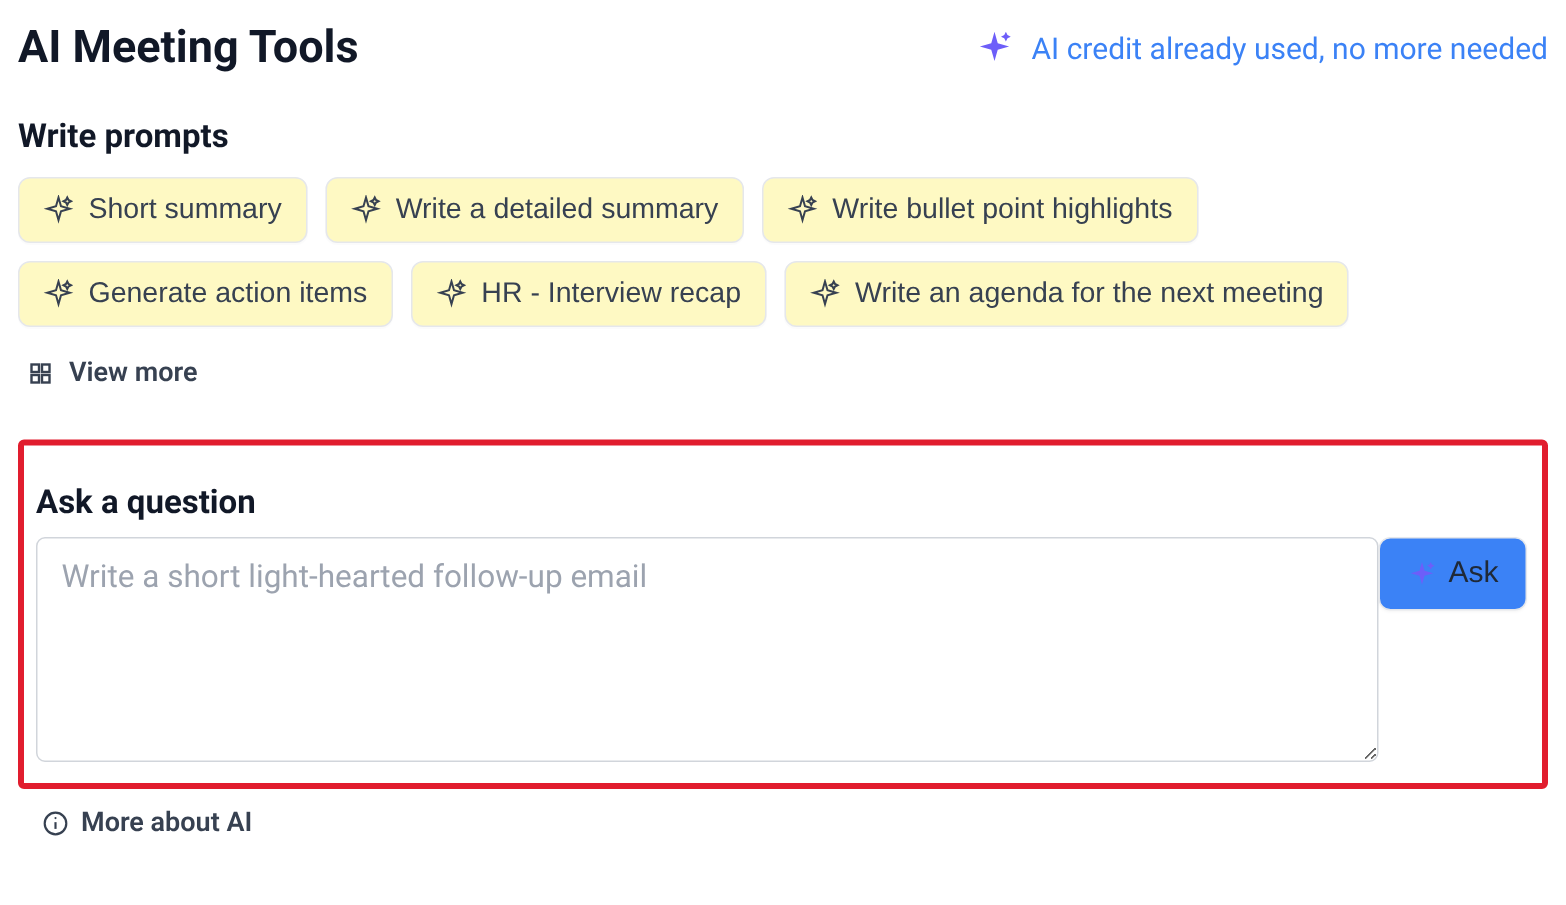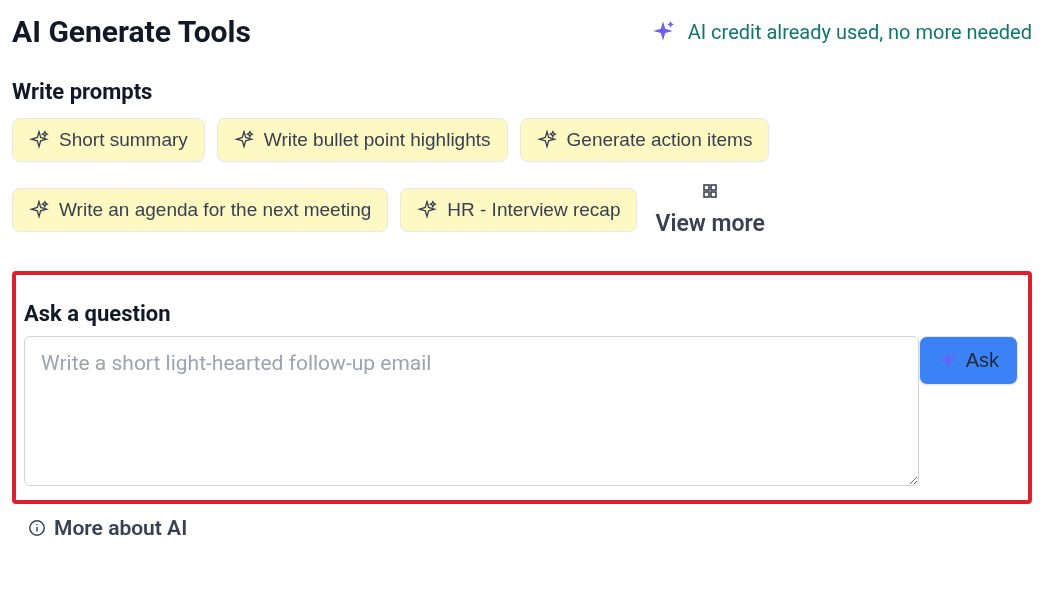--- a/index.html
+++ b/index.html
@@ -19,21 +19,21 @@
     .page-title {
       font-size: 30px;
       font-weight: 700;
       color: #111827;
     }
     .credit-info {
       display: flex;
       align-items: center;
       gap: 12px;
       font-size: 20px;
-      color: #0f766e;
+      color: #3b82f6;
     }
     .section-title {
       font-size: 22px;
       font-weight: 700;
       color: #111827;
       margin-bottom: 14px;
     }
     .prompts-wrap {
       display: flex;
       flex-wrap: wrap;
@@ -52,26 +52,25 @@
       background: #fef9c3;
       font-size: 19px;
       color: #374151;
       cursor: pointer;
       box-shadow: 0 1px 1px rgba(0,0,0,0.02);
     }
     .view-more {
       display: inline-flex;
       align-items: center;
       gap: 10px;
-      font-size: 23px;
+      font-size: 18px;
       font-weight: 600;
       color: #374151;
       cursor: pointer;
       padding: 8px 6px;
-      flex-direction: column;
     }
     .ask-block {
       border: 4px solid #e11d2e;
       border-radius: 4px;
       padding: 26px 10px 14px 8px;
       margin-bottom: 12px;
     }
     .ask-row {
       display: flex;
       align-items: flex-start;
@@ -101,21 +100,21 @@
       padding: 12px 18px;
       font-size: 20px;
       color: #1f2937;
       cursor: pointer;
       box-shadow: 0 1px 2px rgba(0,0,0,0.04);
     }
     .more-link {
       display: inline-flex;
       align-items: center;
       gap: 8px;
-      font-size: 21px;
+      font-size: 18px;
       font-weight: 600;
       color: #374151;
       margin-left: 16px;
       cursor: pointer;
     }
     .icon-lg svg { width: 26px; height: 26px; display:block; }
     .icon-sm svg { width: 20px; height: 20px; display:block; }
     .icon-xs svg { width: 18px; height: 18px; display:block; }
   </style>
 </head>
@@ -138,21 +137,21 @@
     </g>
     <g id="info-shape">
       <circle cx="10" cy="10" r="8"></circle>
       <line x1="10" y1="9" x2="10" y2="14"></line>
       <circle cx="10" cy="6" r="0.8" fill="currentColor" stroke="none"></circle>
     </g>
   </defs>
 </svg>
 
 <div class="header-row">
-  <h1 class="page-title">AI Generate Tools</h1>
+  <h1 class="page-title">AI Meeting Tools</h1>
   <div class="credit-info">
     <span class="icon-lg">
       <svg viewBox="0 0 24 24" fill="#6d5ef9">
           <use href="#sparkle-shape"></use>
         </svg>
     </span>
     <span>AI credit already used, no more needed</span>
   </div>
 </div>
 
@@ -166,45 +165,53 @@
         </svg>
     </span>
     <span>Short summary</span>
   </button>
   <button class="prompt-chip">
     <span class="icon-sm">
       <svg viewBox="0 0 24 24" fill="none" stroke="#374151" stroke-width="1.6">
           <use href="#sparkle-shape"></use>
         </svg>
     </span>
+    <span>Write a detailed summary</span>
+  </button>
+  <button class="prompt-chip">
+    <span class="icon-sm">
+      <svg viewBox="0 0 24 24" fill="none" stroke="#374151" stroke-width="1.6">
+          <use href="#sparkle-shape"></use>
+        </svg>
+    </span>
     <span>Write bullet point highlights</span>
   </button>
   <button class="prompt-chip">
     <span class="icon-sm">
       <svg viewBox="0 0 24 24" fill="none" stroke="#374151" stroke-width="1.6">
           <use href="#sparkle-shape"></use>
         </svg>
     </span>
     <span>Generate action items</span>
   </button>
   <button class="prompt-chip">
     <span class="icon-sm">
       <svg viewBox="0 0 24 24" fill="none" stroke="#374151" stroke-width="1.6">
           <use href="#sparkle-shape"></use>
         </svg>
     </span>
+    <span>HR - Interview recap</span>
+  </button>
+  <button class="prompt-chip">
+    <span class="icon-sm">
+      <svg viewBox="0 0 24 24" fill="none" stroke="#374151" stroke-width="1.6">
+          <use href="#sparkle-shape"></use>
+        </svg>
+    </span>
     <span>Write an agenda for the next meeting</span>
-  </button>
-  <button class="prompt-chip">
-    <span class="icon-sm">
-      <svg viewBox="0 0 24 24" fill="none" stroke="#374151" stroke-width="1.6">
-          <use href="#sparkle-shape"></use>
-        </svg>
-    </span>
-    <span>HR - Interview recap</span>
   </button>
   <span class="view-more">
     <span class="icon-xs">
       <svg viewBox="0 0 18 18" fill="none" stroke="#374151" stroke-width="1.6">
           <use href="#grid-shape"></use>
         </svg>
     </span>
     <span>View more</span>
   </span>
 </div>

